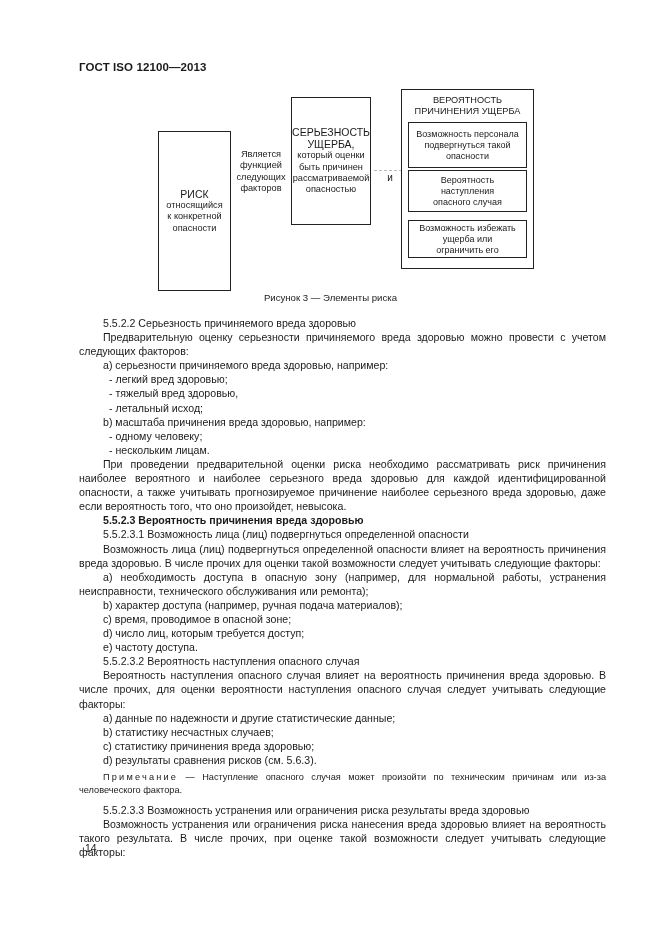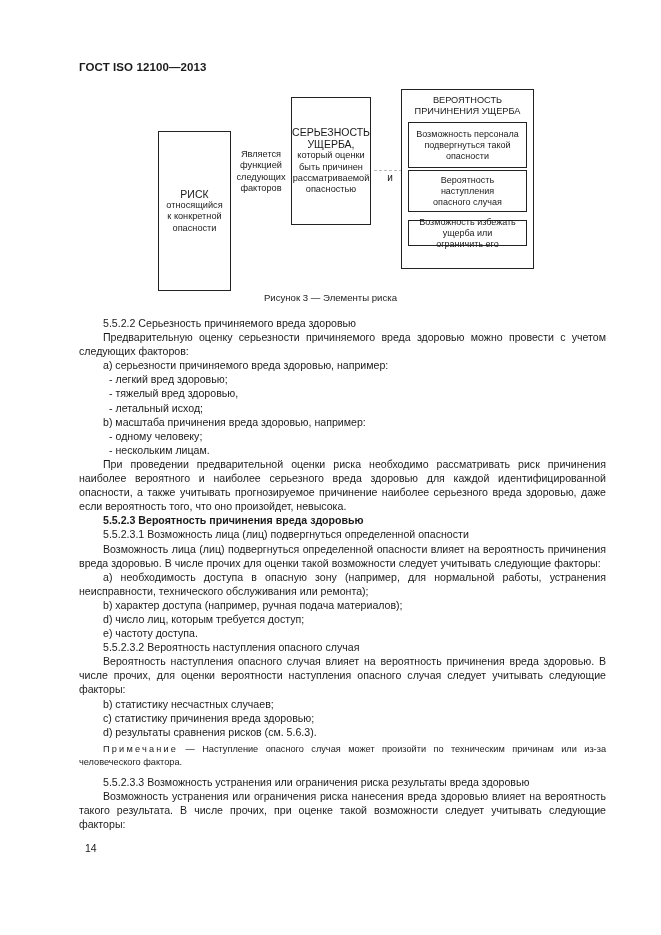--- a/index.html
+++ b/index.html
@@ -10,21 +10,21 @@
   .box-risk { left:158px; top:97px; width:73px; height:160px;margin-top:34px; }
   .box-sev  { left:291px; top:97px; width:80px; height:128px; }
   .box-prob { left:401px; top:89px; width:133px; height:180px; display:block; }
   .lbl { position:absolute; text-align:center; font-size:9.2px; line-height:11.3px; }
   .lbl-func { left:232px; top:149px; width:58px; }
   .lbl-and { left:383px; top:172px; width:14px; font-size:10px; }
   .prob-title { position:absolute; left:0; right:0; top:5px; text-align:center; font-size:9.2px; line-height:11px; }
   .sub { position:absolute; left:6px; right:6px; border:1.2px solid #222; box-sizing:border-box; display:flex; align-items:center; justify-content:center; text-align:center; font-size:9px; line-height:11px; }
   .sub1 { top:32px; height:46px; }
   .sub2 { top:80px; height:42px; }
-  .sub3 { top:130px; height:26px; }
+  .sub3 { top:130px; height:38px; }
   .big { font-size:10.5px; line-height:12px; }
   .caption { position:absolute; left:0; width:661px; top:292px; text-align:center; font-size:9.6px; }
   .body { position:absolute; left:79px; width:527px; top:316px; font-size:10.6px; line-height:14.1px; }
   .p { margin:0; text-align:justify; }
   .ind { text-indent:24px; }
   .lvl1 { padding-left:24px; }
   .lvl2 { padding-left:30px; }
   .bold { font-weight:bold; }
   .note { font-size:9.2px; line-height:13px; margin-top:4px; margin-bottom:6px; text-indent:24px; }
   .spaced { letter-spacing:2.2px; }
@@ -105,24 +105,26 @@
   <p class="p lvl2">- летальный исход;</p>
   <p class="p lvl1">b) масштаба причинения вреда здоровью, например:</p>
   <p class="p lvl2">- одному человеку;</p>
   <p class="p lvl2">- нескольким лицам.</p>
   <p class="p ind">При проведении предварительной оценки риска необходимо рассматривать риск причинения наиболее вероятного и наиболее серьезного вреда здоровью для каждой идентифицированной опасности, а также учитывать прогнозируемое причинение наиболее серьезного вреда здоровью, даже если вероятность того, что оно произойдет, невысока.</p>
   <p class="p ind bold">5.5.2.3 Вероятность причинения вреда здоровью</p>
   <p class="p ind">5.5.2.3.1 Возможность лица (лиц) подвергнуться определенной опасности</p>
   <p class="p ind">Возможность лица (лиц) подвергнуться определенной опасности влияет на вероятность причинения вреда здоровью. В числе прочих для оценки такой возможности следует учитывать следующие факторы:</p>
   <p class="p ind">а) необходимость доступа в опасную зону (например, для нормальной работы, устранения неисправности, технического обслуживания или ремонта);</p>
   <p class="p lvl1">b) характер доступа (например, ручная подача материалов);</p>
+  <p class="p lvl1">c) время, проводимое в опасной зоне;</p>
   <p class="p lvl1">d) число лиц, которым требуется доступ;</p>
   <p class="p lvl1">e) частоту доступа.</p>
   <p class="p ind">5.5.2.3.2 Вероятность наступления опасного случая</p>
   <p class="p ind">Вероятность наступления опасного случая влияет на вероятность причинения вреда здоровью. В числе прочих, для оценки вероятности наступления опасного случая следует учитывать следующие факторы:</p>
+  <p class="p lvl1">а) данные по надежности и другие статистические данные;</p>
   <p class="p lvl1">b) статистику несчастных случаев;</p>
   <p class="p lvl1">c) статистику причинения вреда здоровью;</p>
   <p class="p lvl1">d) результаты сравнения рисков (см. 5.6.3).</p>
   <p class="p note"><span class="spaced">Примечание</span><span> — Наступление опасного случая может произойти по техническим причинам или из-за человеческого фактора.</span></p>
   <p class="p ind">5.5.2.3.3 Возможность устранения или ограничения риска результаты вреда здоровью</p>
   <p class="p ind">Возможность устранения или ограничения риска нанесения вреда здоровью влияет на вероятность такого результата. В числе прочих, при оценке такой возможности следует учитывать следующие факторы:</p>
 </div>
 
 <div class="pageno">14</div>
 

